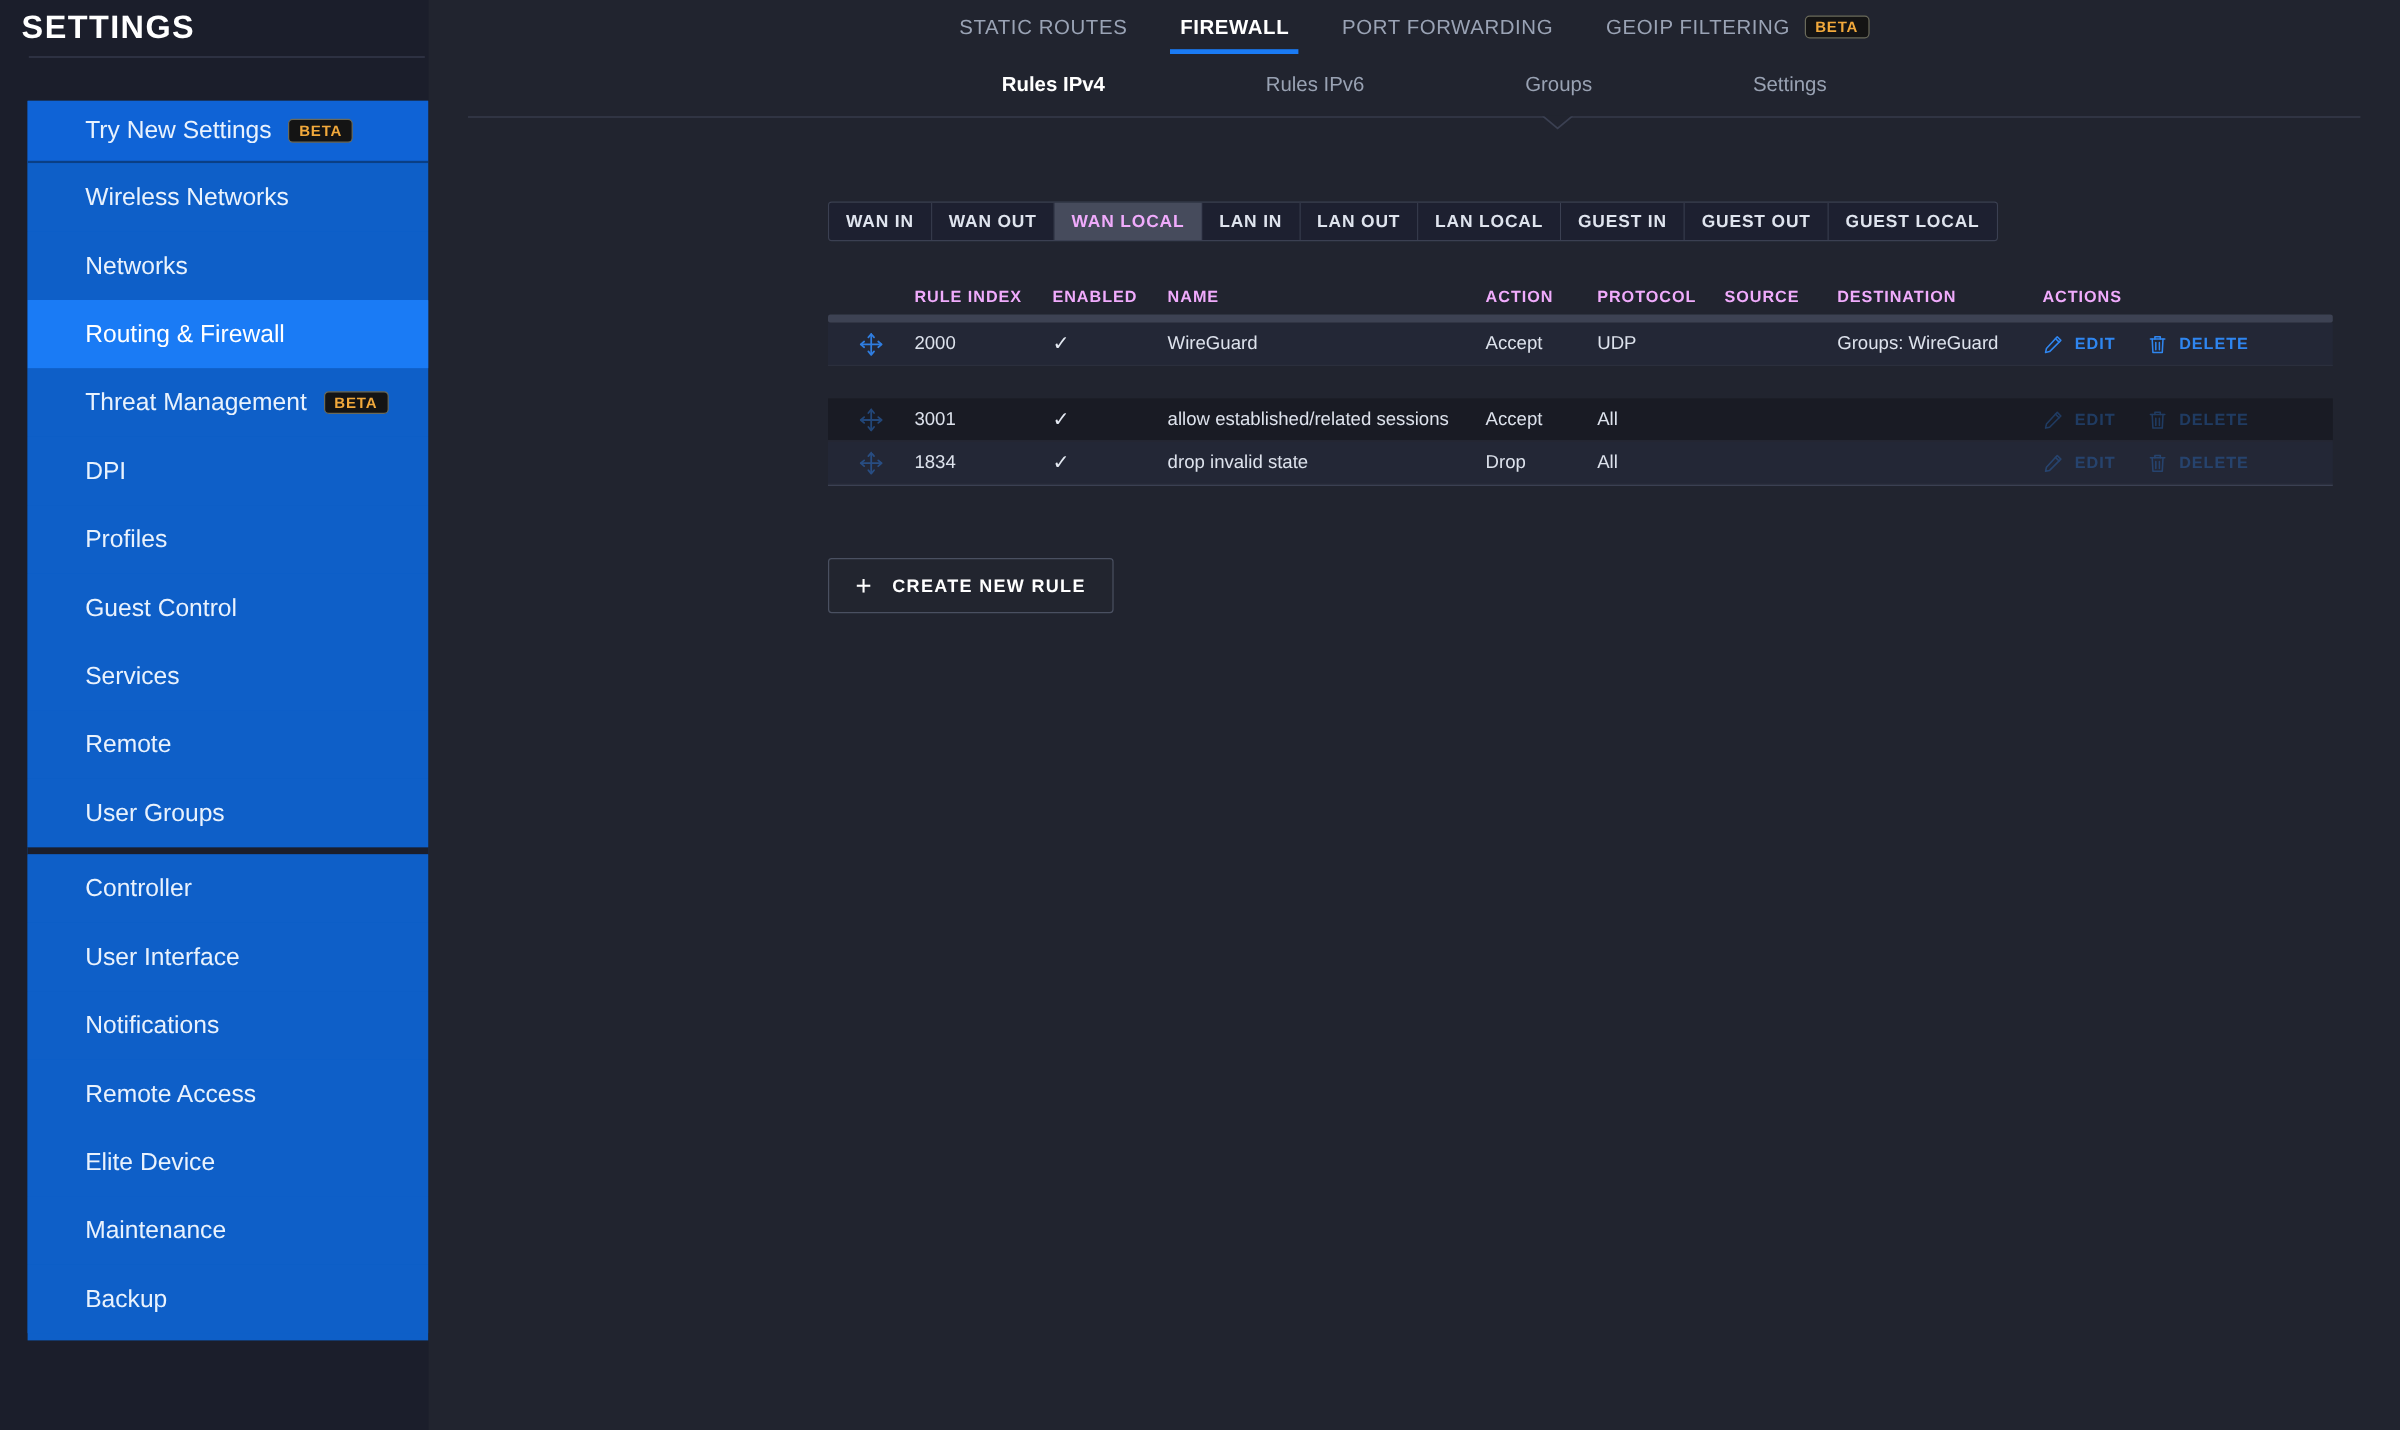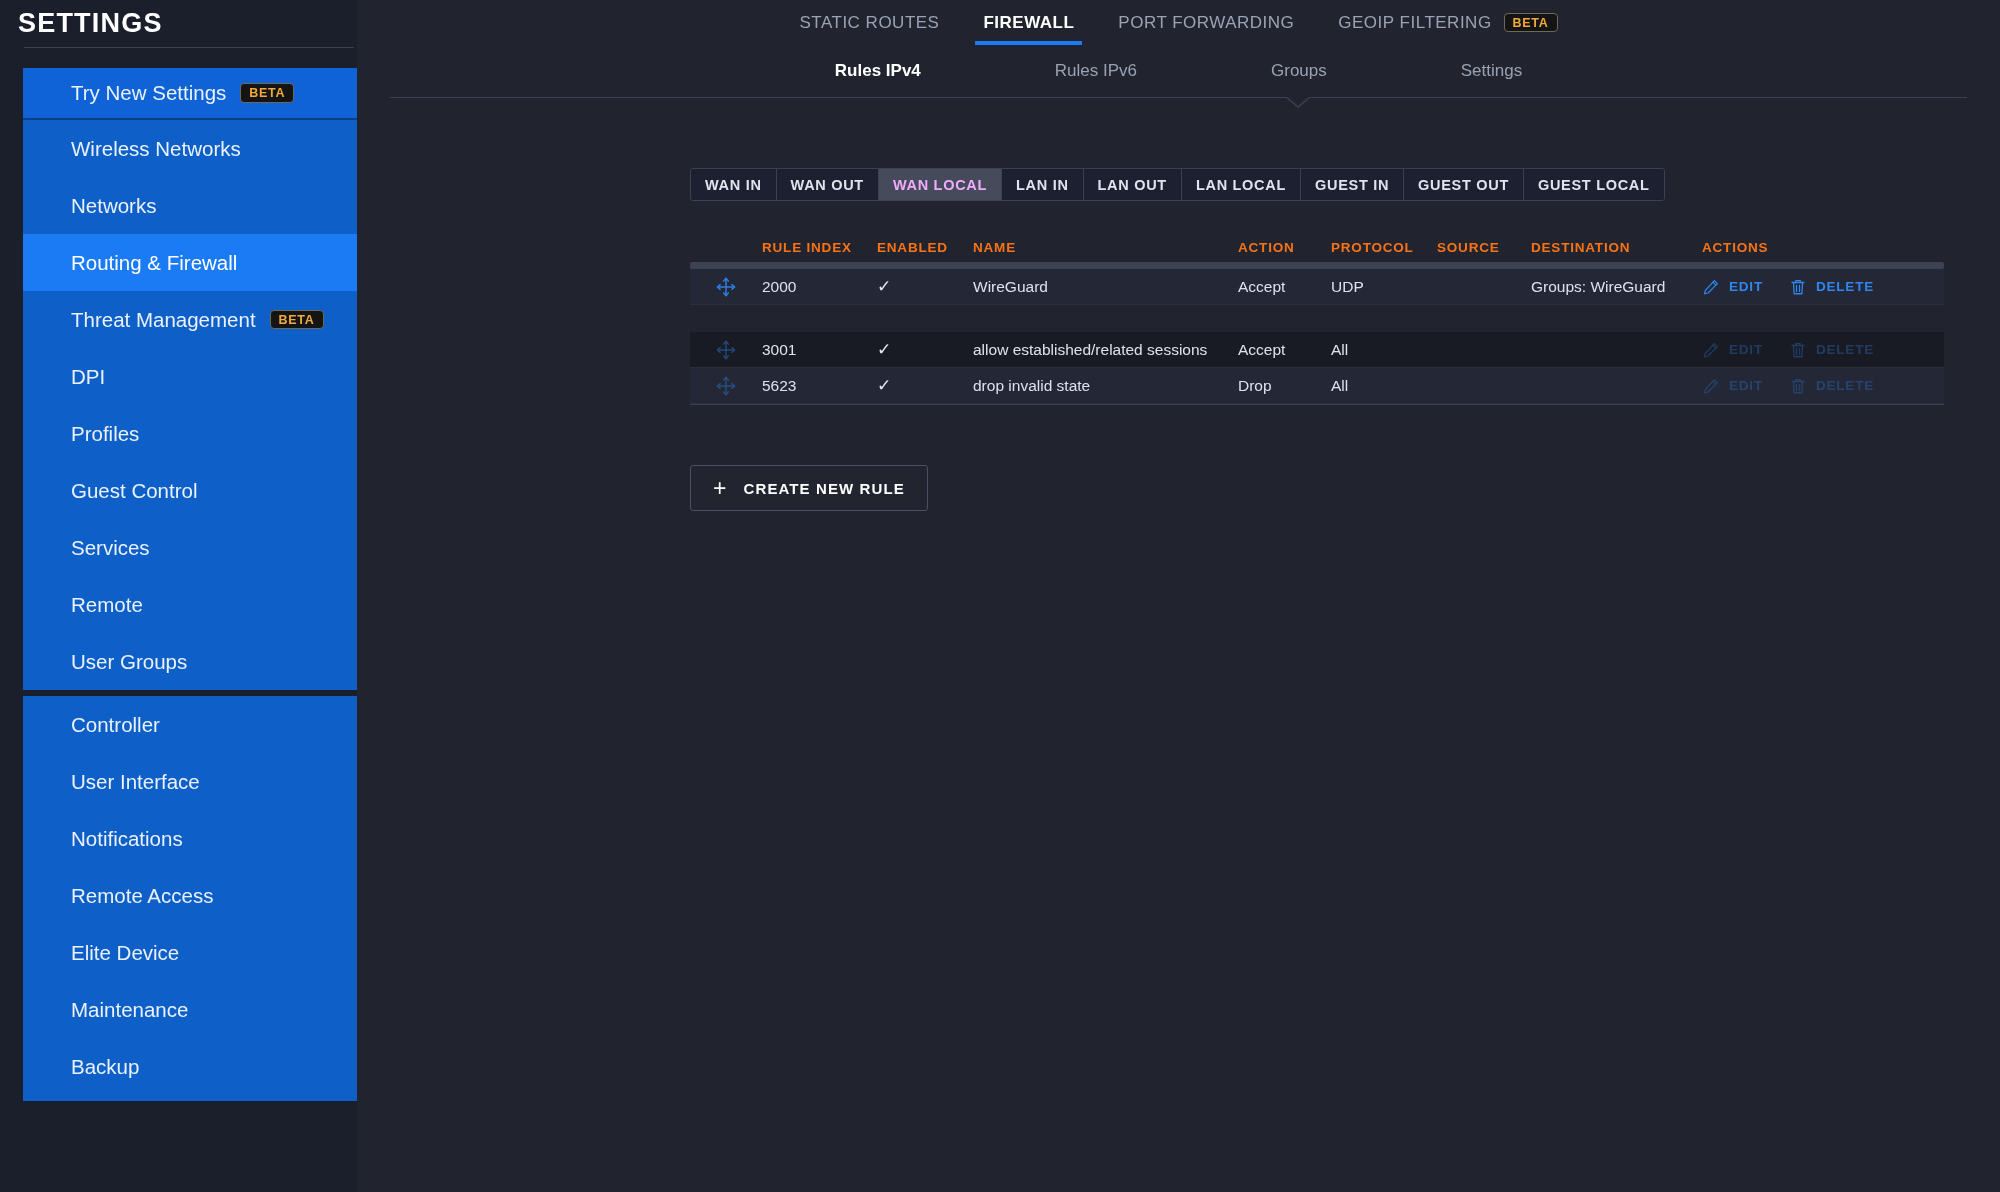--- a/index.html
+++ b/index.html
@@ -28,21 +28,21 @@
     padding: 8px 0 0 18px;
   }
   #sidebar-divider {
     position: absolute;
     left: 24px; top: 47px;
     width: 330px; height: 1px;
     background: #3a3f52;
   }
   #nav-list {
     position: absolute;
-    left: 23px; top: 68px;
+    left: 23px; top: 84px;
     width: 334px;
     background: #0e5fc8;
     padding-bottom: 6px;
   }
   .nav-item {
     position: relative;
     height: 57px;
     display: flex;
     align-items: center;
     padding-left: 48px;
@@ -195,21 +195,21 @@
   
   #table-wrap {
     position: absolute;
     left: 333px; top: 232px;
     width: 1254px;
   }
   #thead {
     display: flex;
     align-items: center;
     height: 30px;
-    color: #f97316;
+    color: #f0abfc;
     font-size: 13.5px;
     font-weight: 700;
     letter-spacing: 0.8px;
   }
   #hscroll-track {
     height: 7px;
     background: #3d4253;
     width: 100%;
     border-radius: 2px;
     cursor: pointer;
@@ -532,21 +532,21 @@
     <div class="trow base dim">
       <div class="c-drag">
         <svg class="drag-icon" width="22" height="22" viewBox="0 0 24 24" fill="none" stroke="currentColor" stroke-width="1.6" stroke-linecap="round" stroke-linejoin="round">
           <path d="M12 3 L12 21 M3 12 L21 12"></path>
           <path d="M12 2.5 L9.4 5.6 M12 2.5 L14.6 5.6"></path>
           <path d="M12 21.5 L9.4 18.4 M12 21.5 L14.6 18.4"></path>
           <path d="M2.5 12 L5.6 9.4 M2.5 12 L5.6 14.6"></path>
           <path d="M21.5 12 L18.4 9.4 M21.5 12 L18.4 14.6"></path>
         </svg>
       </div>
-      <div class="c-index">5623</div>
+      <div class="c-index">1834</div>
       <div class="c-enabled">
         <span class="check">✓</span>
       </div>
       <div class="c-name">drop invalid state</div>
       <div class="c-action">Drop</div>
       <div class="c-proto">All</div>
       <div class="c-source"></div>
       <div class="c-dest"></div>
       <div class="c-actions">
         <div class="act-btn">

